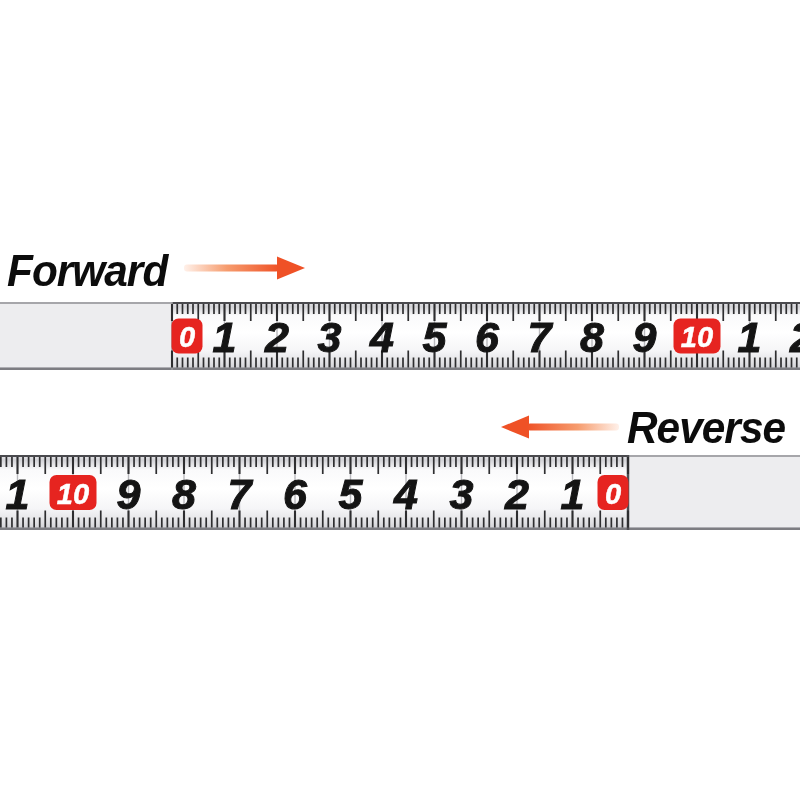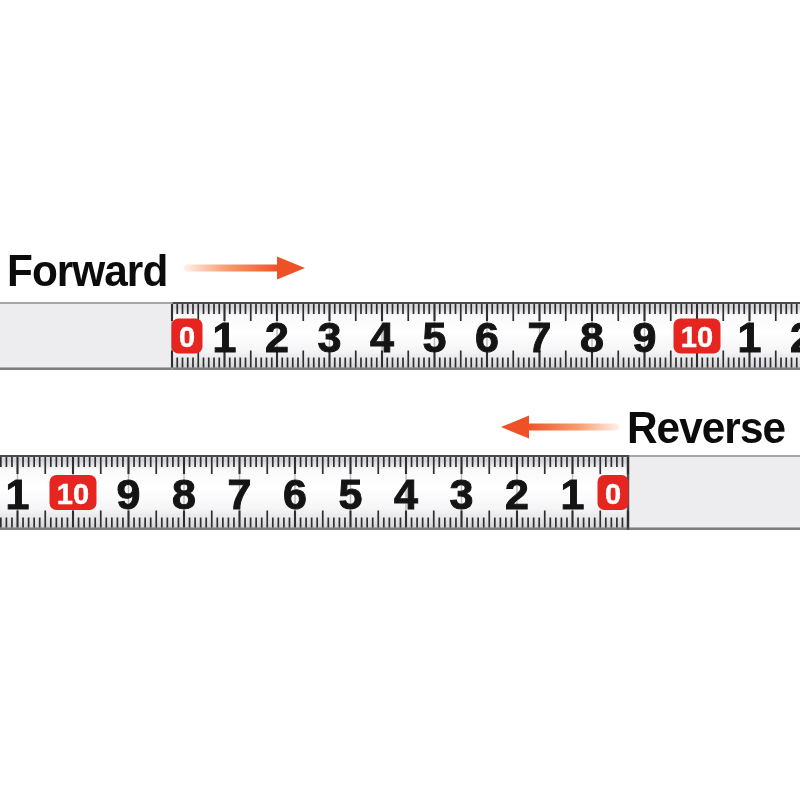--- a/index.html
+++ b/index.html
@@ -1,17 +1,17 @@
 <!DOCTYPE html>
 <html><head>
 <meta charset="utf-8">
 <style>
   html,body{margin:0;padding:0;background:#ffffff;}
   .scene{position:relative;width:800px;height:800px;background:#ffffff;overflow:hidden;
-         font-family:"Liberation Sans",sans-serif;}
+         font-family:"Liberation Sans",sans-serif;font-style:italic;}
   .dir-label{position:absolute;font-weight:bold;font-size:45px;color:#0c0c0c;
              letter-spacing:-1px;transform:scaleX(.94);transform-origin:left center;
              white-space:nowrap;line-height:1.0;}
   .dir-label.forward{left:7px;top:248px;}
   .dir-label.reverse{left:627px;top:405px;}
   .arrow{position:absolute;}
   #arrow-forward{left:183px;top:253px;}
   #arrow-reverse{left:501px;top:412px;}
   .ruler{position:absolute;left:0;display:block;}
   #ruler-top{top:302px;}

